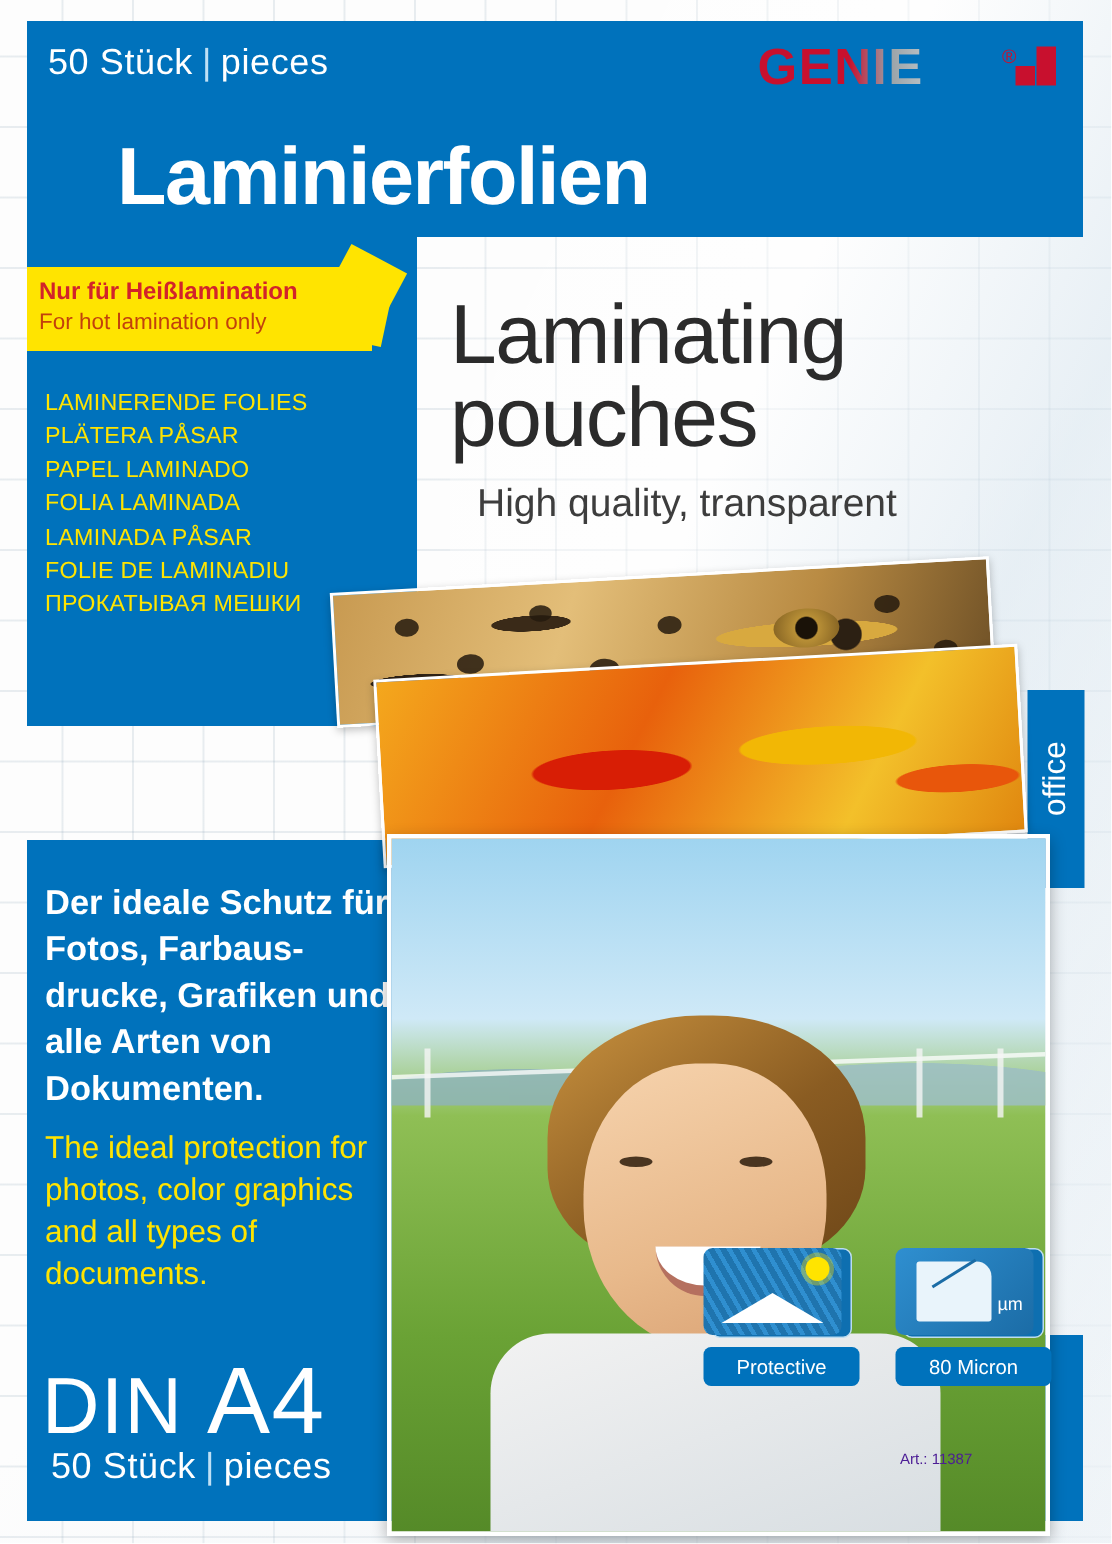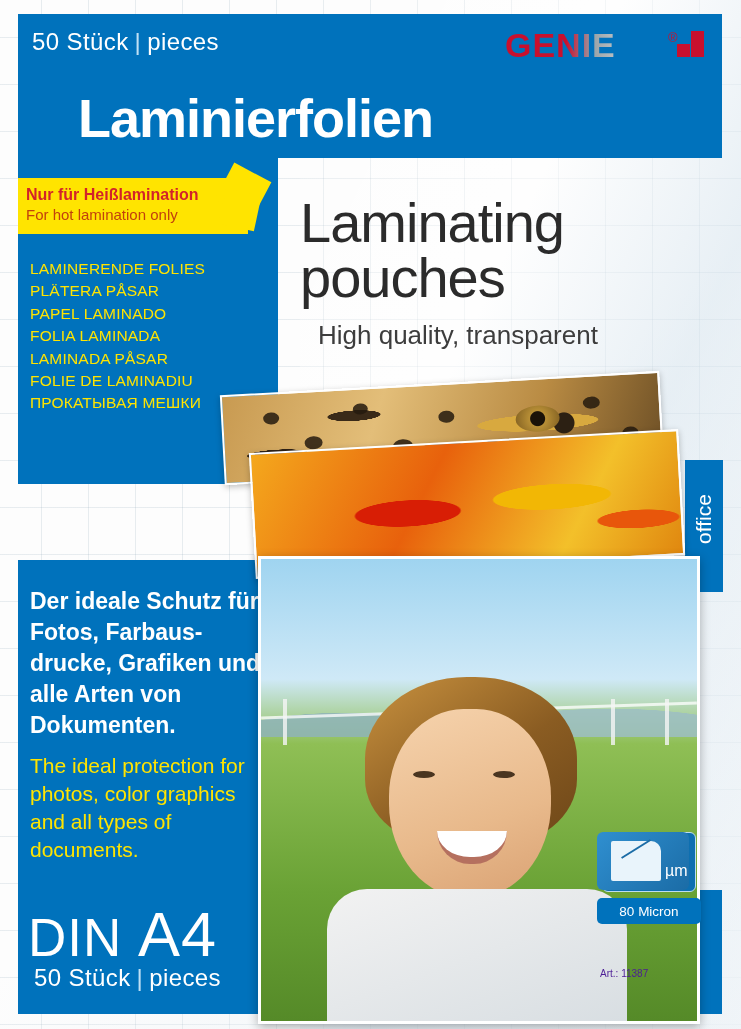--- a/index.html
+++ b/index.html
@@ -264,21 +264,21 @@
     background:linear-gradient(135deg,#2f8fd0,#1b6ca6);overflow:hidden;
   }
   .micron-sheet{
     position:absolute;left:14px;top:9px;width:50px;height:40px;background:#e9f4fb;
     border-radius:2px 10px 2px 2px;
   }
   .micron-arrow{
     position:absolute;left:22px;top:16px;width:34px;height:2px;background:#1b6ca6;transform:rotate(-32deg);
   }
   .micron-mu{
-    position:absolute;left:68px;top:30px;color:#fff;font-size:16px;
+    position:absolute;left:68px;top:30px;color:#fff;font-size:12px;
   }
 </style>
 </head>
 <body>
 
 <div class="pack">
 
   <div class="grid-bg"></div>
   <div class="sheen"></div>
 
@@ -359,20 +359,31 @@
     <div class="post" style="left:350px;"></div>
     <div class="post" style="left:404px;"></div>
     <div class="hair"></div>
     <div class="face"></div>
     <div class="eyeL"></div>
     <div class="eyeR"></div>
     <div class="mouth"></div>
     <div class="shirt"></div>
   </div>
 
+  <div class="feat1">
+    <div class="feat-wrap">
+      <div class="badge-icon">
+        <div class="prot-art">
+          <div class="prot-roof"></div>
+          <div class="prot-sun"></div>
+        </div>
+      </div>
+      <div class="badge-lbl">Protective</div>
+    </div>
+  </div>
 
   <div class="feat2">
     <div class="feat-wrap">
       <div class="badge-icon">
         <div class="micron-art">
           <div class="micron-sheet"></div>
           <div class="micron-arrow"></div>
           <div class="micron-mu">µm</div>
         </div>
       </div>

